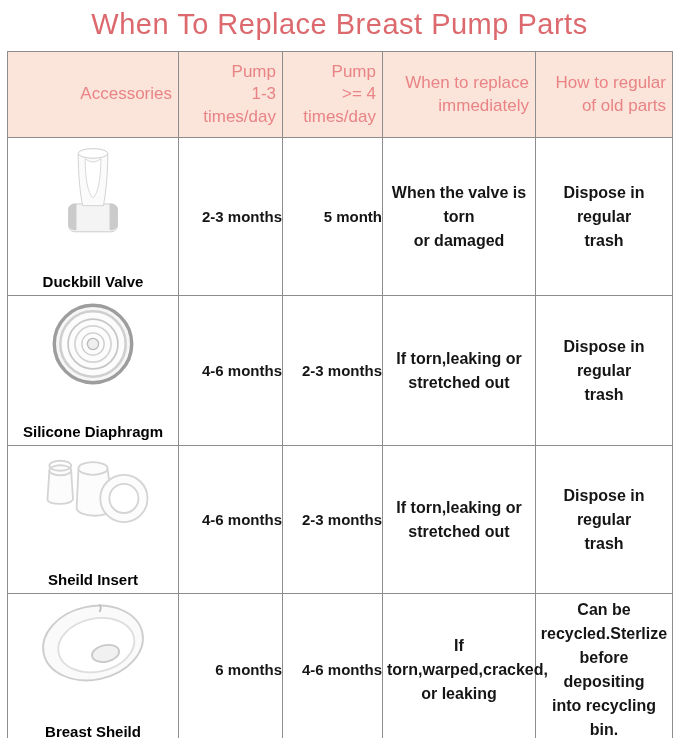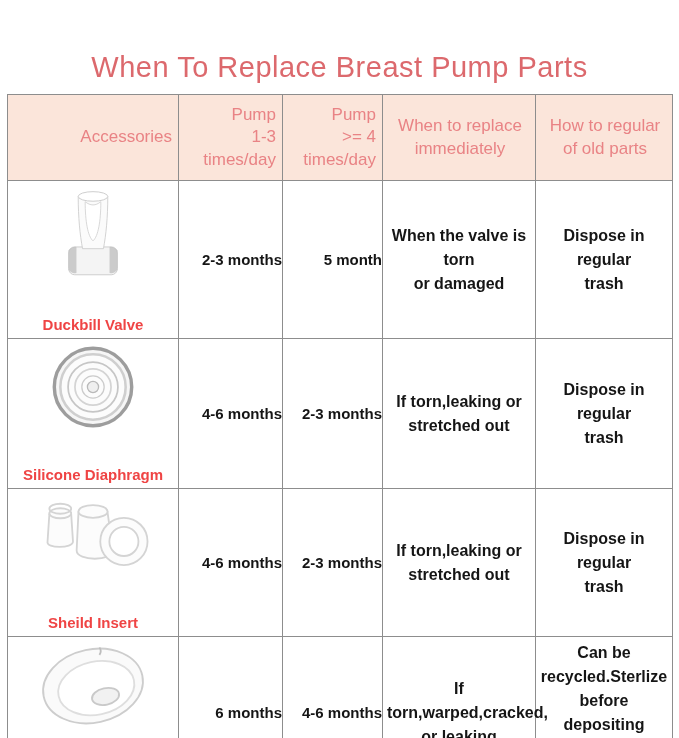--- a/index.html
+++ b/index.html
@@ -6,21 +6,20 @@
   html, body { background: #ffffff; }
   body {
     width: 679px; height: 738px;
     font-family: "Liberation Sans", sans-serif;
     overflow: hidden;
   }
   .page {
     position: relative;
     width: 679px; height: 598px;
     background: #ffffff;
-    margin-top: 43px;
   }
   .title {
     padding-top: 8px;
     text-align: center;
     font-size: 29px;
     letter-spacing: 0.5px;
     color: #dc696d;
     white-space: nowrap;
   }
   table.parts {
@@ -37,21 +36,21 @@
   table.parts th {
     background: #fbe5da;
     color: #e98385;
     font-weight: normal;
     font-size: 17px;
     line-height: 1.3;
     height: 86px;
     text-align: right;
     padding: 4px 6px;
   }
-  table.parts th.left { text-align: center; padding-left: 8px; }
+  table.parts th.left { text-align: right; padding-left: 8px; }
   td.months {
     font-weight: bold;
     font-size: 15px;
     text-align: right;
     color: #151515;
   }
   td.cond, td.dispose {
     font-weight: bold;
     font-size: 16px;
     line-height: 1.5;
@@ -64,21 +63,21 @@
     height: 100%;
     display: flex;
     flex-direction: column;
     align-items: center;
     justify-content: space-between;
     padding: 5px 4px 5px 4px;
   }
   .acc-label {
     font-weight: bold;
     font-size: 15px;
-    color: #ef4444;
+    color: #000000;
     white-space: nowrap;
   }
   .r1 td { height: 114px; }
   .r2 td { height: 108px; }
   .r3 td { height: 106px; }
   .r4 td { height: 108px; }
   svg { display: block; }
 </style>
 </head>
 <body>

